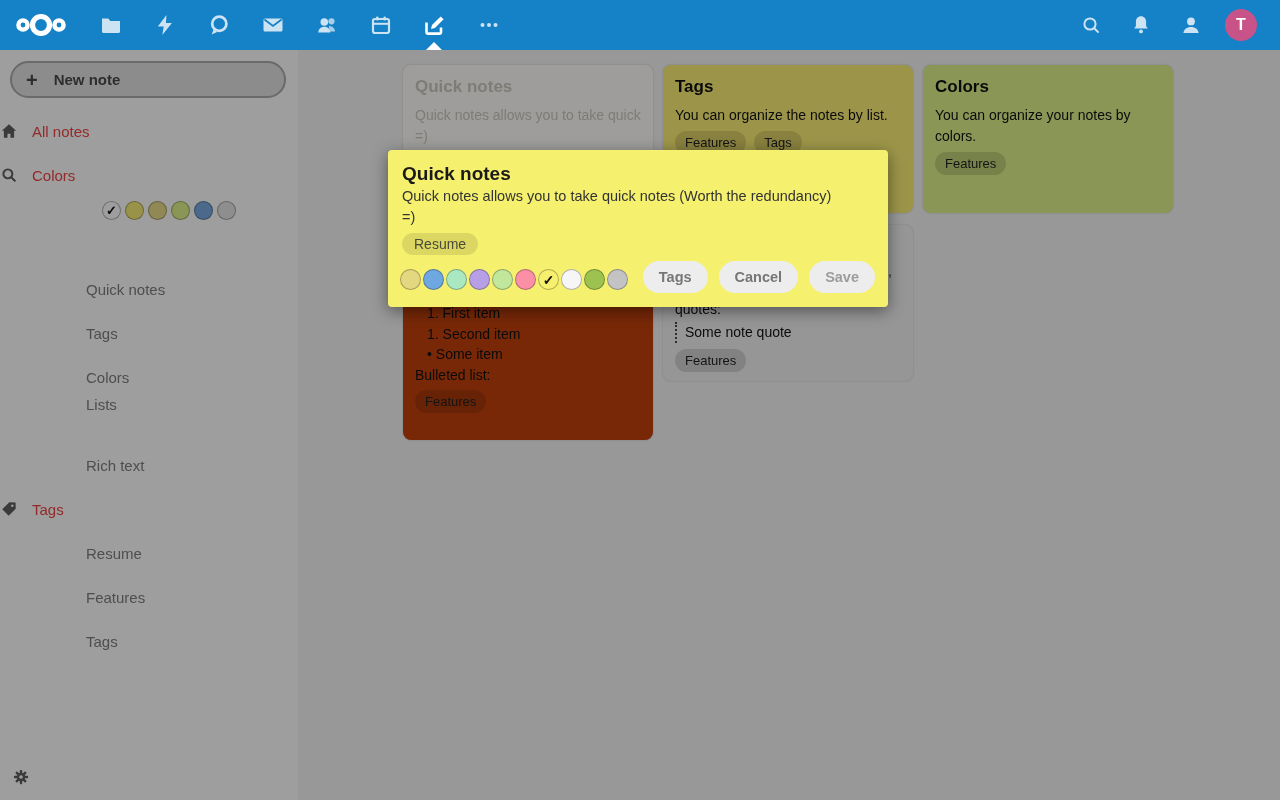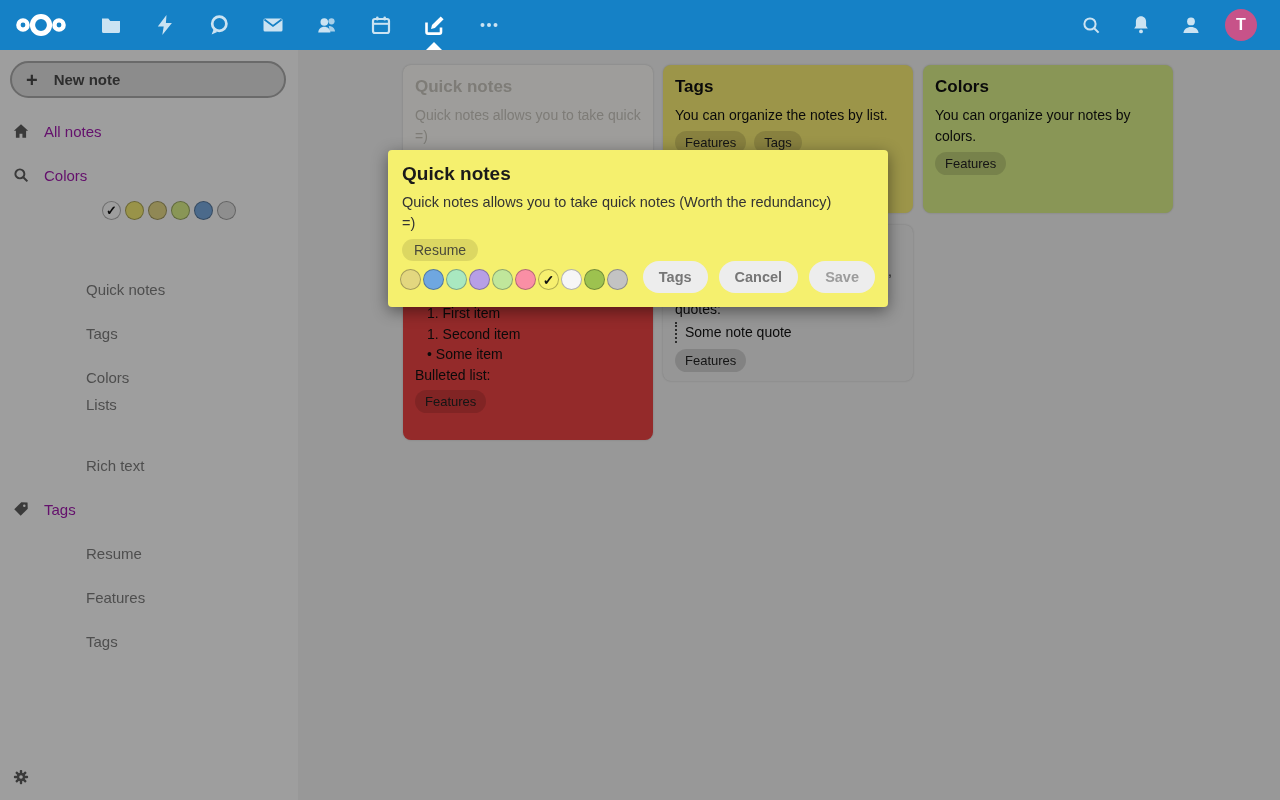--- a/index.html
+++ b/index.html
@@ -21,22 +21,22 @@
 
   
   .sidebar { position:absolute; left:0; top:50px; width:298px; height:750px;
     background:#FFFFFF; z-index:1; }
   .newnote { position:absolute; left:10px; top:11px; width:276px; height:37px;
     border:2px solid #ABABAB; border-radius:19px; background:#E3E3E3;
     display:flex; align-items:center; gap:16px; padding-left:14px;
     font-size:15px; font-weight:bold; color:#4A4A4A; cursor:pointer; }
   .plus { font-size:20px; font-weight:bold; color:#4A4A4A; line-height:1; }
   .srow { position:absolute; left:0; width:298px; height:44px;
-    display:flex; align-items:center; gap:14px; padding-left:12px;
-    font-size:15px; color:#a21caf; cursor:pointer; }
+    display:flex; align-items:center; gap:14px; 
+    font-size:15px; color:#ef4444; cursor:pointer; }
   .srow.child { padding-left:86px; color:#7E7E7E; }
   .srow svg { flex:0 0 auto; }
   .dotrow { position:absolute; left:102px; top:151px; display:flex; gap:4px; }
   .dot { width:19px; height:19px; border-radius:50%; border:1px solid rgba(0,0,0,.3);
     display:flex; align-items:center; justify-content:center;
     font-size:13px; font-weight:bold; color:#111; cursor:pointer; }
   .gear { position:absolute; left:12px; bottom:14px; width:18px; height:18px; cursor:pointer; }
 
   
   .main { position:absolute; left:298px; top:50px; width:982px; height:750px;
@@ -53,21 +53,21 @@
   .quote { border-left:2px dotted #4A4A4A; padding-left:8px; margin:2px 0 6px; }
   .frag { position:absolute; top:36px; right:21px; font-size:14px; color:#333; }
 
   
   .backdrop { position:absolute; left:0; top:50px; width:1280px; height:750px;
     background:rgba(0,0,0,.38); z-index:10; }
   .modal { position:absolute; left:388px; top:150px; width:500px; height:157px;
     border-radius:4px; z-index:20; box-shadow:0 4px 16px rgba(0,0,0,.45);
     padding:12px 14px; }
   .modal h2 { font-size:19px; line-height:24px; color:#1A1A1A; cursor:text; }
-  .mbody { margin-top:6px; font-size:14.5px; line-height:21px; color:#333; cursor:text; }
+  .mbody { margin-top:0; font-size:14.5px; line-height:21px; color:#333; cursor:text; }
   .mtag { display:inline-block; margin-top:5px; background:rgba(0,0,0,.1);
     border-radius:13px; padding:3px 12px; font-size:14px; color:#4A4A3A; cursor:pointer; }
   .swatches { position:absolute; left:12px; bottom:17px; display:flex; gap:2px; }
   .swatch { width:21px; height:21px; border-radius:50%; border:1px solid rgba(0,0,0,.28);
     display:flex; align-items:center; justify-content:center;
     font-size:14px; font-weight:bold; color:#111; cursor:pointer; }
   .mbuttons { position:absolute; right:13px; bottom:14px; display:flex; gap:11px; }
   .mbtn { border:none; background:#EDEDED; border-radius:17px; padding:8px 16px;
     font-family:"Liberation Sans", sans-serif; font-size:14.5px; font-weight:bold;
     color:#767676; cursor:pointer; }
@@ -229,21 +229,21 @@
   </div>
 
   <div class="card" style="left: 625px; top: 15px; width: 250px; height: 148px; background: rgb(221, 242, 139);">
     <h3>Colors</h3>
     <div>You can organize your notes by colors.</div>
     <div style="margin-top:5px">
       <span class="chip">Features</span>
     </div>
   </div>
 
-  <div class="card" style="left: 105px; top: 175px; width: 250px; height: 215px; background: #ef4444;">
+  <div class="card" style="left: 105px; top: 175px; width: 250px; height: 215px; background: #c2410c;">
     <div style="height:66px"></div>
     <div class="listline ind">1. First item</div>
     <div class="listline ind">1. Second item</div>
     <div class="listline ind"><span>•</span> <span>Some item</span></div>
     <div class="listline">Bulleted list:</div>
     <div style="margin-top:5px">
       <span class="chip">Features</span>
     </div>
   </div>
 

